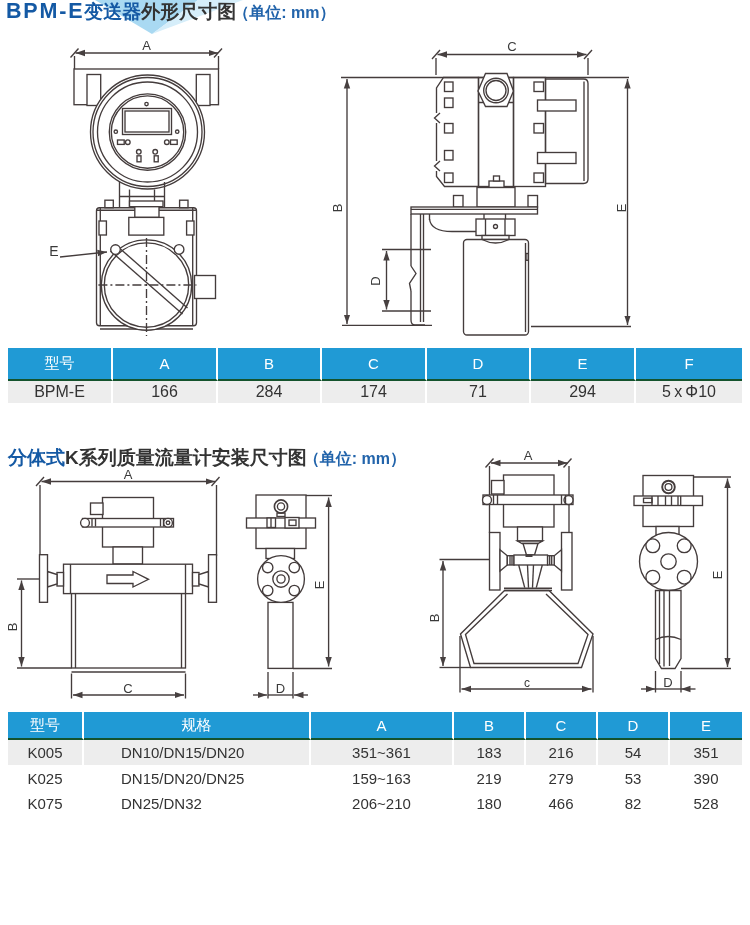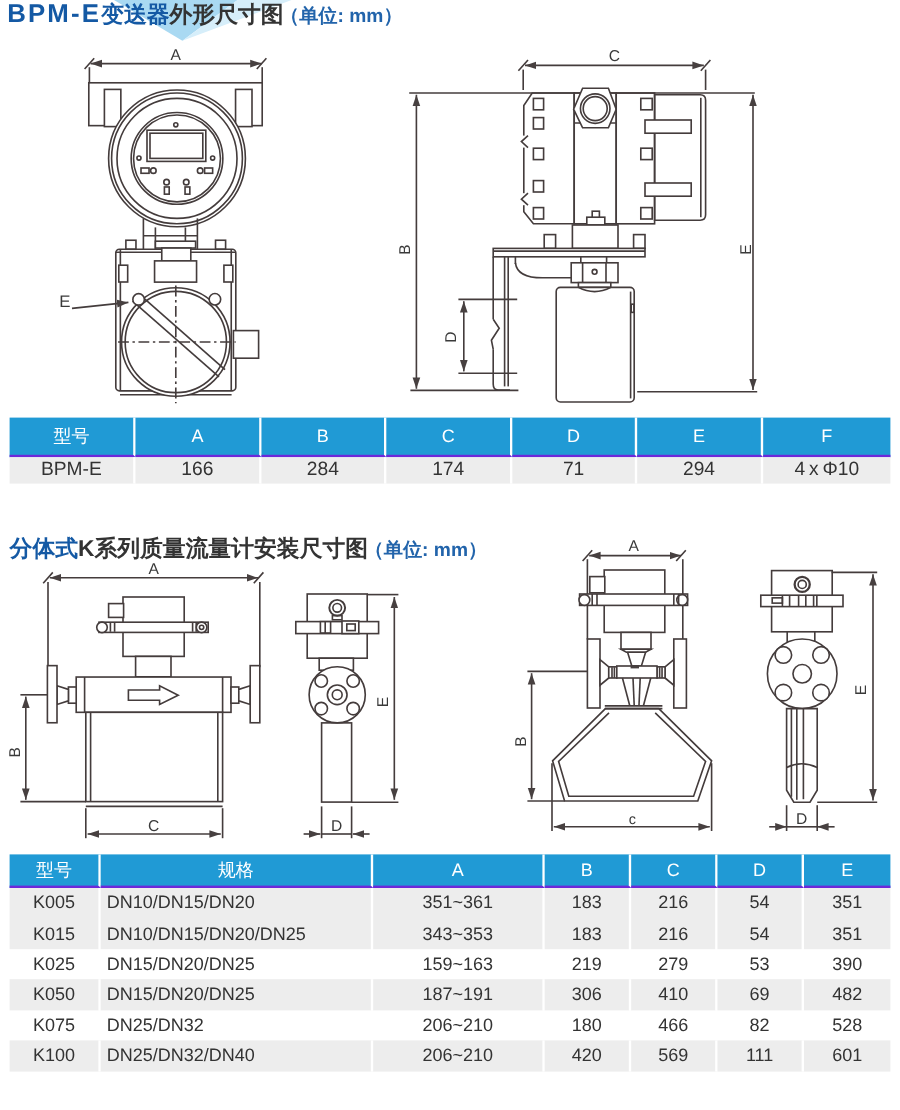--- a/index.html
+++ b/index.html
@@ -5,27 +5,27 @@
 html,body{margin:0;padding:0}
 body{width:750px;height:925px;background:#fff;font-family:"Liberation Sans",sans-serif;position:relative;overflow:hidden}
 .abs{position:absolute}
 .title{position:absolute;left:8px;font-weight:bold;font-size:19px;color:#333;white-space:nowrap;line-height:22px}
 .title .bl{color:#1459a4}
 .title .lat{font-size:21.5px;letter-spacing:1.8px;color:#1459a4}
 .title .unit{font-size:16px;color:#2264ab;font-weight:bold;margin-left:-3px}
 table.t{position:absolute;left:8px;width:734px;border-collapse:separate;border-spacing:0;table-layout:fixed}
 table.t td{text-align:center;border-right:2px solid #fff;padding:0;overflow:hidden;white-space:nowrap}
 table.t td.last{border-right:none}
-table.t tr.h td{background:#209ad5;color:#fff;font-size:15px;border-bottom:2px solid #6d28d9}
+table.t tr.h td{background:#209ad5;color:#fff;font-size:15px;border-bottom:2px solid #14532d}
 .t1 tr.h td{height:31px}
 .t1 tr.d td{background:#ededed;height:22px;font-size:16px;color:#333}
 .t2 tr.h td{height:26px}
 .t2 tr.d td{height:25.43px;font-size:15px;color:#333}
 .t2 tr.g td{background:#ededed}
-.t2 td.lft{text-align:left;padding-left:5px}
+.t2 td.lft{text-align:left;padding-left:37px}
 .t2 tr.d td.mod{text-align:center;padding-left:0}
 svg text{fill:#3a3a3a}
 </style>
 </head>
 <body>
 <svg class="abs" style="left:0;top:0" width="260" height="40" viewBox="0 0 260 40">
   <polygon points="95,0 198,0 152,34" fill="#a9d9f2"></polygon>
   <polygon points="198,0 243,0 152,34" fill="#d6eefa"></polygon>
 </svg>
 <div class="title" style="top:0;left:6px"><span class="lat">BPM-E</span><span class="bl">变送器</span>外形尺寸图<span class="unit">（单位: mm）</span></div>
@@ -51,21 +51,21 @@
         <td>E</td>
         <td class="last">F</td>
       </tr>
 <tr class="d">
         <td>BPM-E</td>
         <td>166</td>
         <td>284</td>
         <td>174</td>
         <td>71</td>
         <td>294</td>
-        <td class="last">4 x Φ10</td>
+        <td class="last">5 x Φ10</td>
       </tr>
 </tbody>
   </table>
 
 <table class="t t2" style="top:712px">
 <colgroup>
       <col style="width:76px">
       <col style="width:227px">
       <col style="width:143px">
       <col style="width:72px">
@@ -85,64 +85,37 @@
       </tr>
 <tr class="d g">
         <td class="mod">K005</td>
         <td class="lft">DN10/DN15/DN20</td>
         <td>351~361</td>
         <td>183</td>
         <td>216</td>
         <td>54</td>
         <td class="last">351</td>
       </tr>
-<tr class="d g">
-        <td class="mod">K015</td>
-        <td class="lft">DN10/DN15/DN20/DN25</td>
-        <td>343~353</td>
-        <td>183</td>
-        <td>216</td>
-        <td>54</td>
-        <td class="last">351</td>
-      </tr>
 <tr class="d">
         <td class="mod">K025</td>
         <td class="lft">DN15/DN20/DN25</td>
         <td>159~163</td>
         <td>219</td>
         <td>279</td>
         <td>53</td>
         <td class="last">390</td>
       </tr>
-<tr class="d g">
-        <td class="mod">K050</td>
-        <td class="lft">DN15/DN20/DN25</td>
-        <td>187~191</td>
-        <td>306</td>
-        <td>410</td>
-        <td>69</td>
-        <td class="last">482</td>
-      </tr>
 <tr class="d">
         <td class="mod">K075</td>
         <td class="lft">DN25/DN32</td>
         <td>206~210</td>
         <td>180</td>
         <td>466</td>
         <td>82</td>
         <td class="last">528</td>
-      </tr>
-<tr class="d g">
-        <td class="mod">K100</td>
-        <td class="lft">DN25/DN32/DN40</td>
-        <td>206~210</td>
-        <td>420</td>
-        <td>569</td>
-        <td>111</td>
-        <td class="last">601</td>
       </tr>
 </tbody>
   </table>
 
 <svg id="art" class="abs" style="left:0;top:0" width="750" height="925" viewBox="0 0 750 925" fill="none" stroke="#443c3c" stroke-width="1.35">
 <defs>
 <marker id="m" markerWidth="11" markerHeight="8" refX="9.5" refY="4" orient="auto-start-reverse" markerUnits="userSpaceOnUse">
         <path d="M0,0.8 L9.5,4 L0,7.2 Z" fill="#474040" stroke="none"></path>
       </marker>
 </defs>

